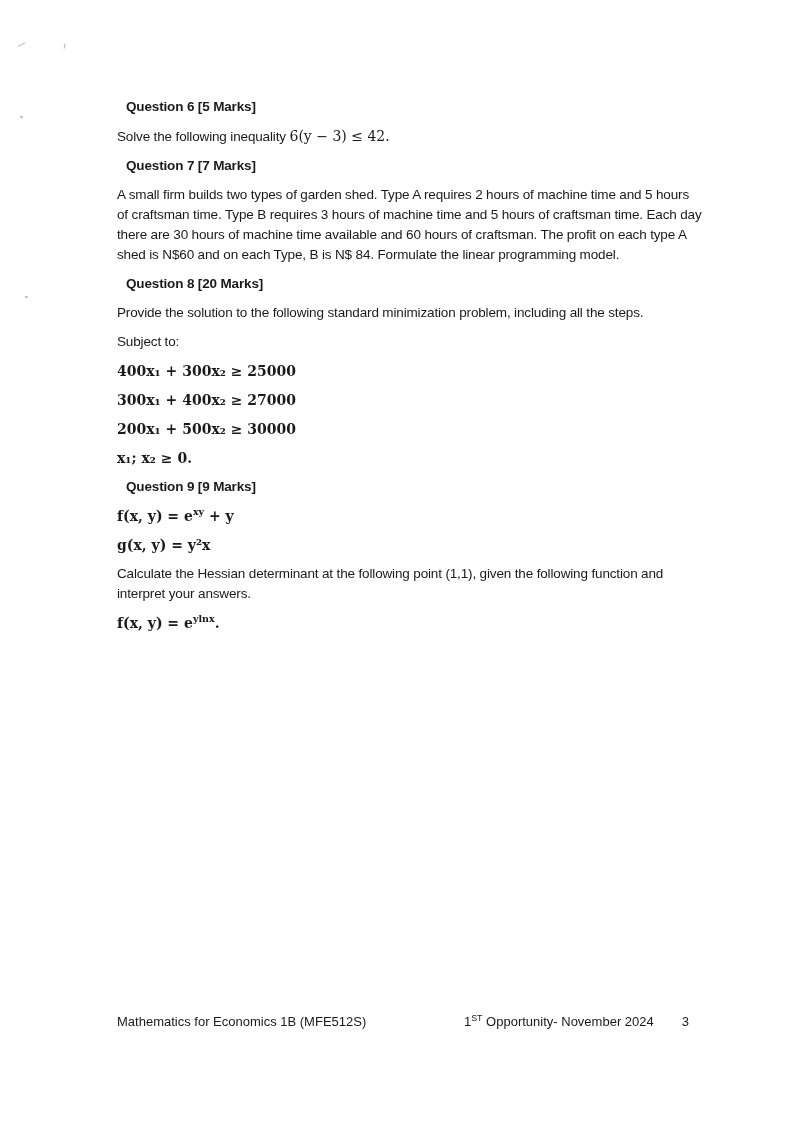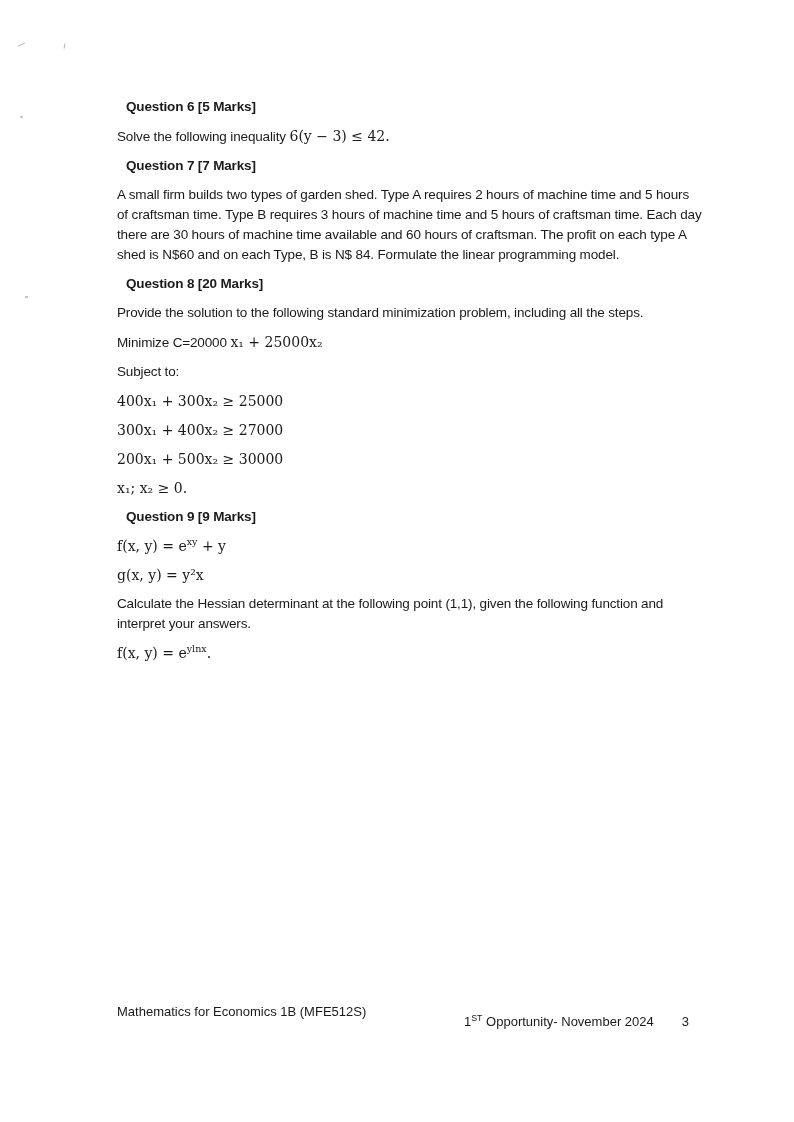--- a/index.html
+++ b/index.html
@@ -38,34 +38,35 @@
   .math {
     font-family: "DejaVu Serif", serif;
     font-size: 14px;
     letter-spacing: 0;
     text-align: right;
   }
   .math-line {
     font-family: "DejaVu Serif", serif;
     font-size: 14px;
     letter-spacing: 0;
+    font-weight: bold;
   }
   sup {
     font-size: 0.68em;
     vertical-align: super;
     line-height: 0;
   }
   .footer {
     position: absolute;
     top: 993px;
     left: 117px;
     width: 572px;
     display: flex;
     justify-content: space-between;
-    align-items: center;
+    align-items: flex-end;
     font-size: 13px;
     line-height: 18px;
   }
   .footer-right {
     display: flex;
     align-items: baseline;
     gap: 28px;
     margin-top: 20px;
   }
   
@@ -106,21 +107,20 @@
   <main class="content">
 
     <h2>Question 6 [5 Marks]</h2>
     <p><span>Solve the following inequality </span><span class="math">6(y − 3) ≤ 42.</span></p>
 
     <h2>Question 7 [7 Marks]</h2>
     <p>A small firm builds two types of garden shed. Type A requires 2 hours of machine time and 5 hours of craftsman time. Type B requires 3 hours of machine time and 5 hours of craftsman time. Each day there are 30 hours of machine time available and 60 hours of craftsman. The profit on each type A shed is N$60 and on each Type, B is N$ 84. Formulate the linear programming model.</p>
 
     <h2>Question 8 [20 Marks]</h2>
     <p>Provide the solution to the following standard minimization problem, including all the steps.</p>
-    <p><span>Minimize C=20000 </span><span class="math">x₁ + 25000x₂</span></p>
     <p>Subject to:</p>
     <p class="math-line">400x₁ + 300x₂ ≥ 25000</p>
     <p class="math-line">300x₁ + 400x₂ ≥ 27000</p>
     <p class="math-line">200x₁ + 500x₂ ≥ 30000</p>
     <p class="math-line">x₁; x₂ ≥ 0.</p>
 
     <h2>Question 9 [9 Marks]</h2>
     <p class="math-line"><span>f(x, y) = e</span><sup>xy</sup><span> + y</span></p>
     <p class="math-line">g(x, y) = y²x</p>
 

